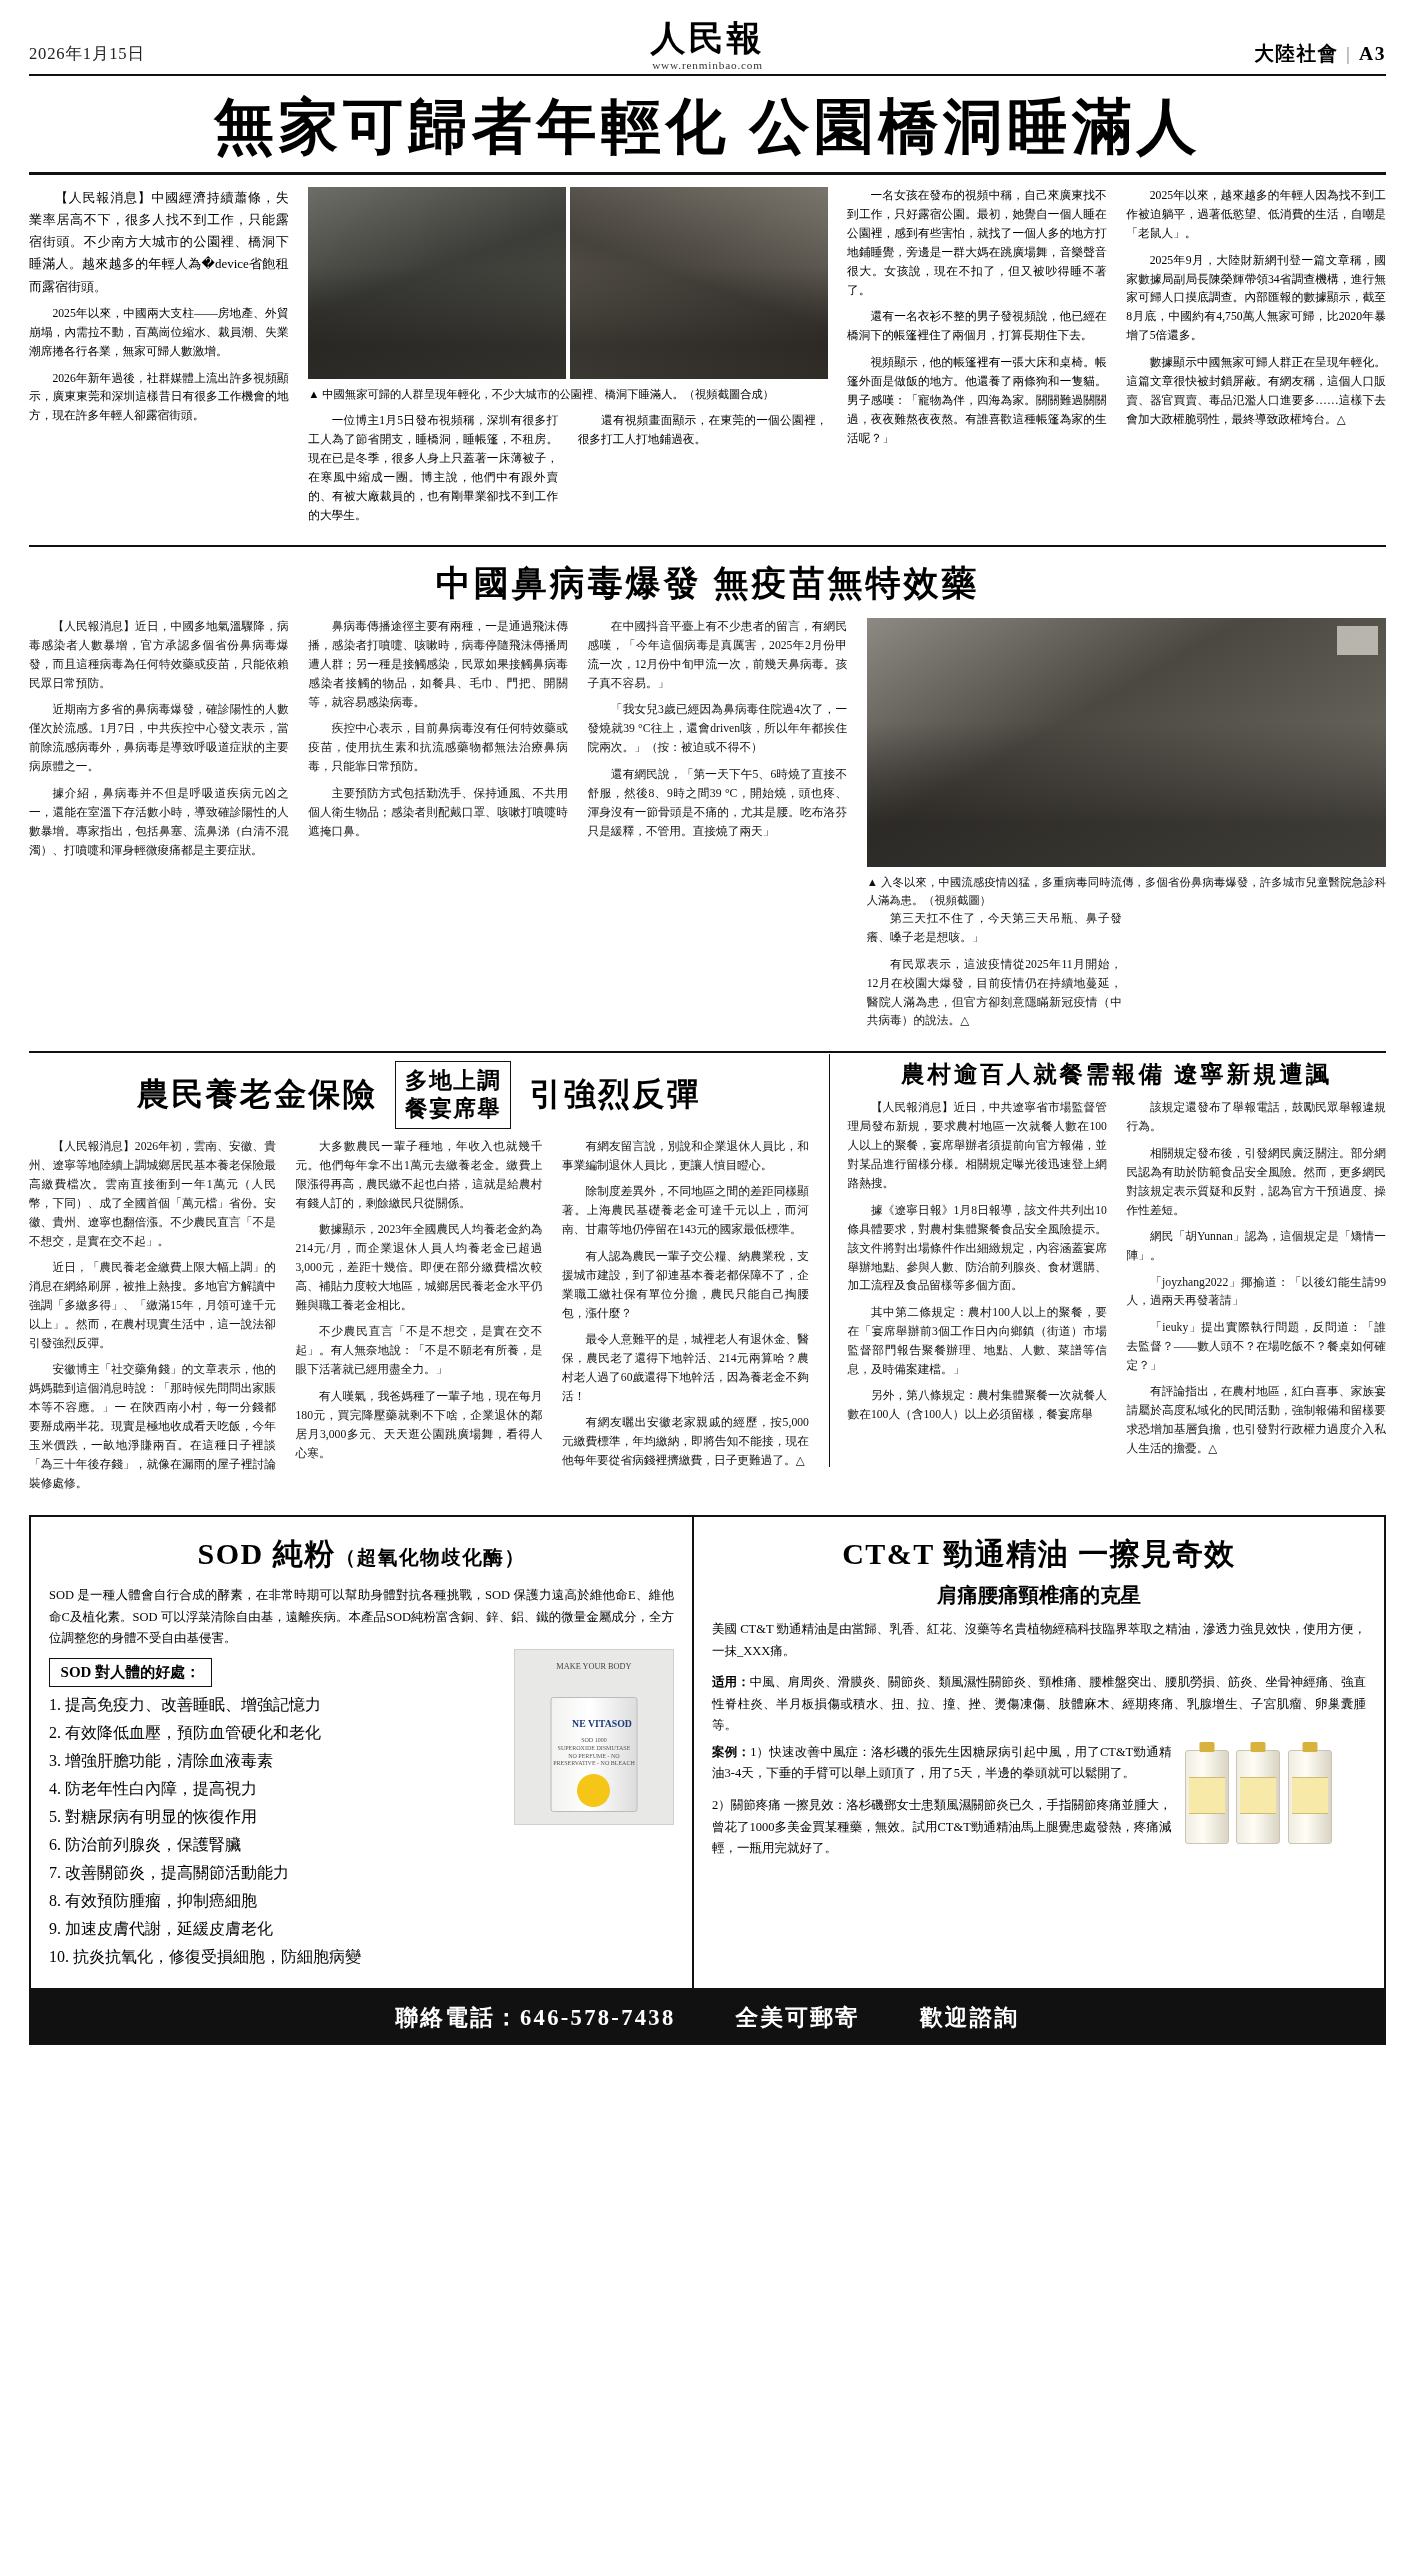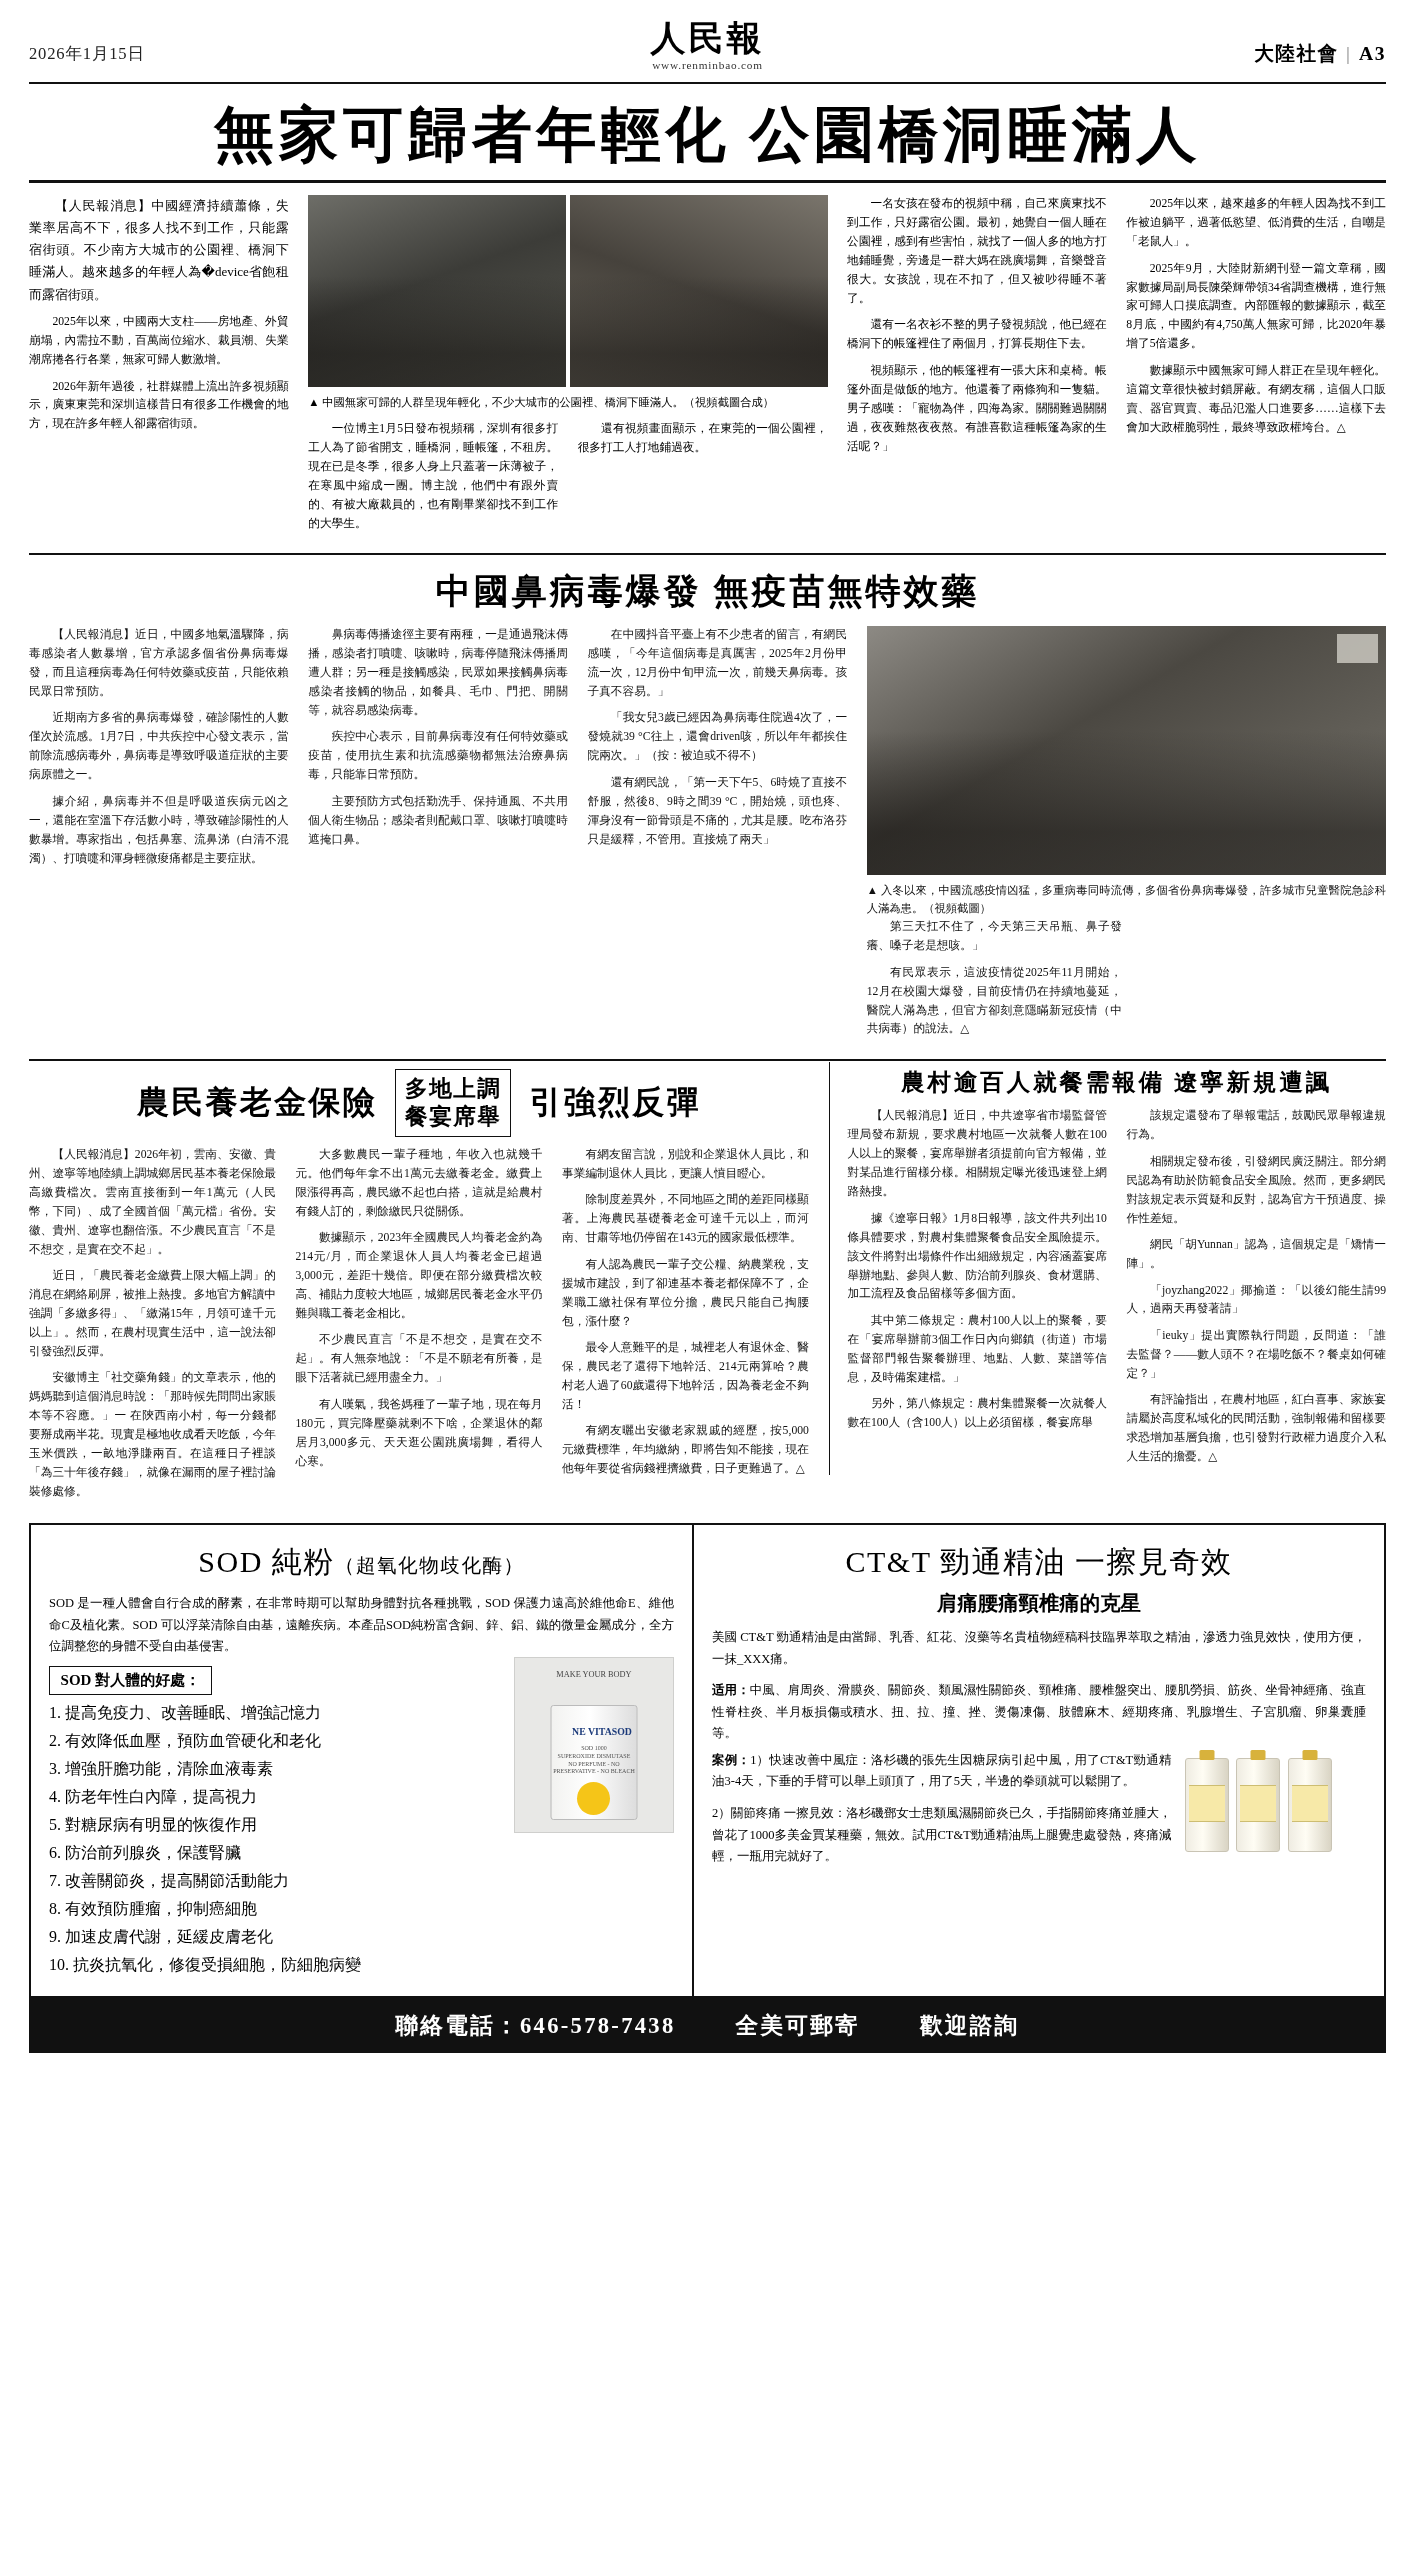--- a/index.html
+++ b/index.html
@@ -1,20 +1,20 @@
 <!DOCTYPE html>
 <html style="font-size:12px"><head>
 <meta charset="utf-8">
 <style>
   html,body{margin:0;padding:0;background:#b8b8b8;}
   body{font-family:"Liberation Serif","DejaVu Serif",serif;}
   .page{width:1415px;min-height:2576px;background:#fff;margin:0 auto;position:relative;box-sizing:border-box;padding:0 29px 0 29px;}
 
   
-  .masthead{display:flex;align-items:flex-end;justify-content:flex-end;padding:21px 0 11px 0;border-bottom:2.3px solid #111;}
+  .masthead{display:flex;align-items:flex-end;justify-content:flex-end;padding:21px 0 3px 0;border-bottom:2.3px solid #111;}
   .md-date{font-size:16.6px;color:#222;letter-spacing:0.8px;padding-bottom:6px;width:249px;}
   .md-center{flex:1;text-align:center;}
   .md-title{font-size:35px;font-weight:bold;letter-spacing:3px;line-height:1;}
   .md-url{font-size:11.3px;letter-spacing:0.8px;color:#333;margin-top:3px;}
   .md-right{width:249px;text-align:right;padding-bottom:4.5px;font-size:19.6px;font-weight:bold;letter-spacing:1.5px;}
   .md-right .sep{color:#888;font-weight:normal;margin:0 7.5px;}
 
   
   .headline{font-size:60px;font-weight:bold;letter-spacing:4.5px;text-align:center;padding:19.6px 0 13.6px 0;line-height:1.05;}
   .rule-thick{border-top:3px solid #111;}
@@ -47,21 +47,21 @@
   
   .box-head{display:inline-block;border:1.5px solid #111;padding:4.5px 9px;font-size:22.6px;font-weight:bold;line-height:1.25;letter-spacing:1.5px;text-align:center;}
   .head-row{display:flex;align-items:center;justify-content:center;gap:18px;padding:7.5px 0 9px 0;}
   .head-big{font-size:32px;font-weight:bold;letter-spacing:2.3px;}
 
   
   .ads{margin-top:13.6px;border:2.3px solid #111;display:flex;}
   .ad{padding:16.6px 18px;box-sizing:border-box;}
   .ad-left{width:49%;border-right:2.3px solid #111;}
   .ad-right{width:51%;}
-  .ad-title{font-size:30px;font-weight:normal;text-align:center;letter-spacing:1.5px;}
+  .ad-title{font-size:30px;font-weight:bold;text-align:center;letter-spacing:1.5px;}
   .ad-title small{font-size:19.6px;}
   .ad-sub{font-size:20.4px;font-weight:bold;text-align:center;margin-top:6px;}
   .ad-body{font-size:12.5px;line-height:1.7;margin-top:10.6px;text-align:justify;}
   .ad-listbox{border:1.5px solid #111;display:inline-block;padding:3.8px 10.6px;font-size:15px;font-weight:bold;margin:9px 0 4.5px 0;}
   .ad-list{font-size:16px;line-height:1.75;}
   .ad-flex{display:flex;gap:13.6px;align-items:flex-start;}
   .prod{width:158px;height:174px;background:#e8e8e6;border:0.8px solid #cfcfcd;position:relative;flex:none;}
   .prod .cap-t{position:absolute;top:12px;left:0;right:0;text-align:center;font-size:8.3px;color:#444;}
   .prod .bottle{position:absolute;left:50%;transform:translateX(-50%);bottom:12px;width:85px;height:113px;background:linear-gradient(90deg,#f2f2f0,#fff 45%,#ddd);border:0.8px solid #bbb;border-radius:3px;}
   .prod .bottle .lbl{position:absolute;top:19.6px;left:16px;right:0;text-align:center;font-size:9.8px;font-weight:bold;color:#1b3a7a;}

